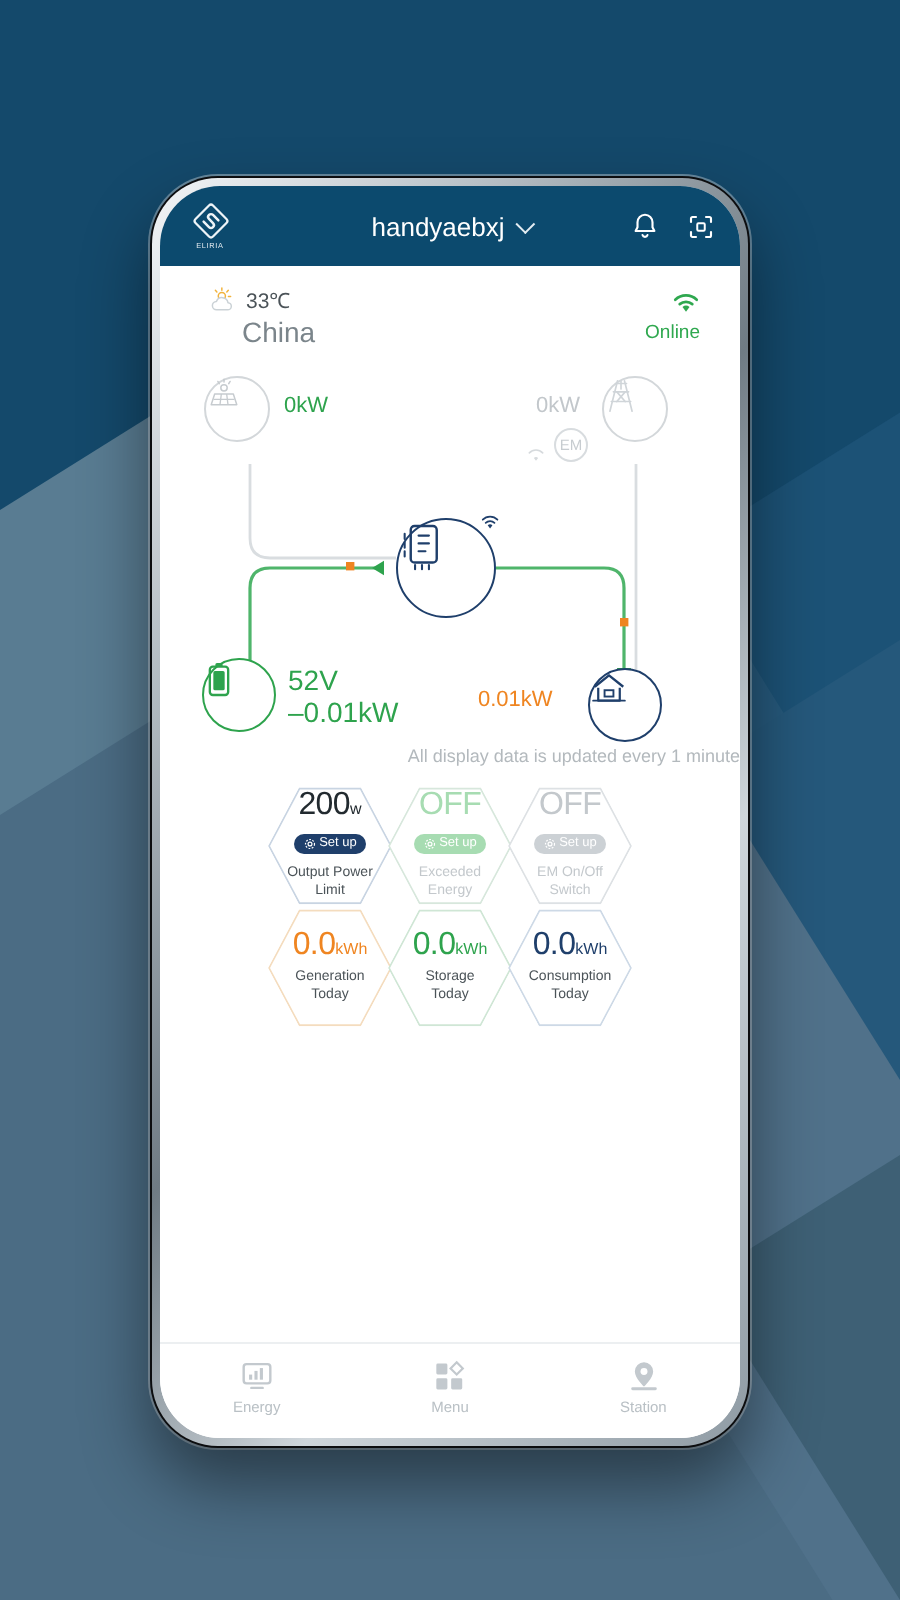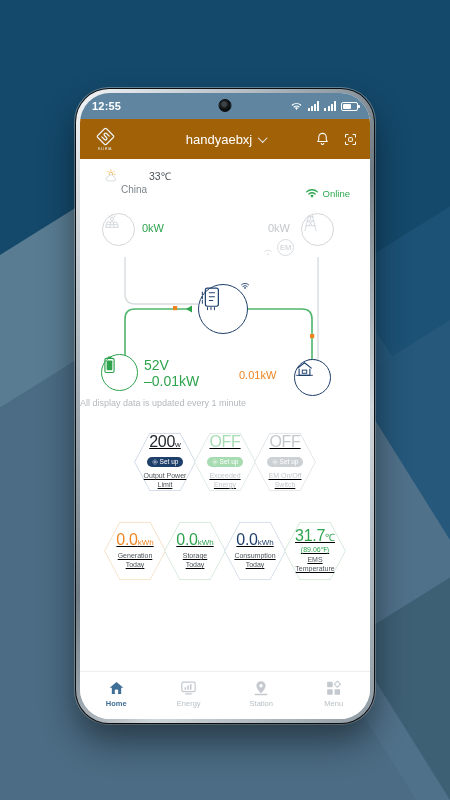--- a/index.html
+++ b/index.html
@@ -81,21 +81,21 @@
     position: relative; display: flex; align-items: center; padding: 1px;
   }
   #battery::after{
     content:""; position:absolute; right:-3px; top:2.4px;
     width:1.8px; height:3.6px; background:#fff; border-radius:0 1px 1px 0;
   }
   #battery > span { display:block; height:100%; width:62%; background:#fff; border-radius:1px; }
 
   
   #appbar {
-    height: 40px; background: #a16207; color: #fff;
+    height: 40px; background: #0c4a6e; color: #fff;
     display: flex; align-items: center; padding: 0 12px;
     flex: 0 0 auto; position: relative; gap: 15px;
   }
   #logo { width: 26px; display:flex; flex-direction:column; align-items:center; }
   #logo .mark { width:19px; height:19px; }
   #logo .wordmark {
     font-size: 3.2px; letter-spacing:.3px; color:#e3ebf0; margin-top:1px;
     white-space:nowrap; transform: scale(1.15);
   }
   #station-title {
@@ -108,23 +108,23 @@
 
   
   #content { flex: 1 1 auto; background:#fff; position:relative; overflow:hidden; }
 
   #weatherrow {
     display:flex; align-items:flex-start; justify-content:space-between;
     padding: 10px 20px 0 24px;
   }
   #weather { display:flex; flex-direction:column; }
   #weather .top { display:flex; align-items:center; gap:4px; }
-  #temp { font-size:10.5px; color:#4b5358;margin-left:26px; }
-  #region { font-size:10px; color:#7b858b; margin-left:17px; margin-top:1px; }
-  #onlinebox { display:flex; align-items:center; gap:4px; margin-top:19px; }
+  #temp { font-size:10.5px; color:#4b5358; }
+  #region { font-size:14px; color:#7b858b; margin-left:17px; margin-top:1px; }
+  #onlinebox { display:flex; align-items:flex-end; gap:4px; margin-top:3px;flex-direction:column; }
   #online-label { font-size:9.5px; color:#2fa84f; }
 
   
   #flow { position:relative; width:256px; height:200px; }
   #flow svg { position:absolute; left:0; top:0; }
   .node {
     position:absolute; border-radius:50%; display:flex;
     align-items:center; justify-content:center; background:#fff;
   }
   .node.grey { border:1.1px solid #d3d7da; }
@@ -137,34 +137,33 @@
   .nlabel2 { position:absolute; font-size:14px; white-space:nowrap; color:#2ea34d; }
 
   #em-badge {
     position:absolute; width:17px; height:17px; border-radius:50%;
     border:1.1px solid #d8dcdf; color:#c7ccd0; font-size:7.5px;
     display:flex; align-items:center; justify-content:center; background:#fff;
   }
 
   
   #note {
-    text-align:left; font-size:9px; color:#b3b9bd; line-height:1.55;
+    text-align:right; font-size:9px; color:#b3b9bd; line-height:1.55;
     margin-top:-2px;
   }
 
   
   .hexrow { display:flex; justify-content:center; }
   #hexrow1 { margin-top:6px; gap:0px; }
   #hexrow2 { margin-top:-1px; gap:0px; }
   .hex {
     width:62px; height:62px; position:relative;
     display:flex; flex-direction:column; align-items:center; justify-content:center;
     clip-path: polygon(25% 3%, 75% 3%, 100% 50%, 75% 97%, 25% 97%, 0% 50%);
-    margin: 14px -1px;
-    text-decoration: underline;
+    margin: 0 -1px;
   }
   .hex .border {
     position:absolute; inset:0;
     clip-path: polygon(25% 3%, 75% 3%, 100% 50%, 75% 97%, 25% 97%, 0% 50%);
   }
   .hex .inner {
     position:absolute; inset:1px;
     clip-path: polygon(25% 3%, 75% 3%, 100% 50%, 75% 97%, 25% 97%, 0% 50%);
     background:#fff;
   }
@@ -201,46 +200,20 @@
 <div id="wallpaper">
   <div class="band band1"></div>
   <div class="band band2"></div>
   <div class="band band3"></div>
   <div class="band band4"></div>
   <div class="band band5"></div>
 
   <div id="phone">
     <div id="screen">
 
-      <div id="statusbar">
-        <span id="clock">12:55</span>
-        <div id="camera"></div>
-        <div id="status-right">
-          <svg width="13" height="10" viewBox="0 0 24 18">
-            <path d="M12 16.5l3-4.1a4.9 4.9 0 0 0-6 0z" fill="#fff"></path>
-            <path d="M4.2 7.2a12 12 0 0 1 15.6 0" stroke="#fff" stroke-width="2.1" fill="none" stroke-linecap="round"></path>
-            <path d="M7.4 10.8a7.6 7.6 0 0 1 9.2 0" stroke="#fff" stroke-width="2.1" fill="none" stroke-linecap="round"></path>
-          </svg>
-          <span class="bars">
-              <i></i>
-              <i></i>
-              <i></i>
-              <i></i>
-            </span>
-          <span class="bars">
-              <i></i>
-              <i></i>
-              <i></i>
-              <i></i>
-            </span>
-          <span id="battery">
-              <span></span>
-            </span>
-        </div>
-      </div>
 
       <div id="appbar">
         <div id="logo">
           <svg class="mark" viewBox="0 0 40 40">
             <g transform="rotate(45 20 20)">
               <rect x="7" y="7" width="26" height="26" rx="3" fill="none" stroke="#eef4f8" stroke-width="2.4"></rect>
               <path d="M25 14h-8a3 3 0 0 0 0 6h6a3 3 0 0 1 0 6h-8" fill="none" stroke="#eef4f8" stroke-width="2.6" stroke-linecap="round"></path>
             </g>
           </svg>
           <div class="wordmark">ELIRIA</div>
@@ -481,73 +454,52 @@
               <div class="hval" style="color:#1f3f6b">
                 <span>0.0</span><span class="u">kWh</span>
               </div>
               <div class="hsub">
                 <div>Consumption</div>
                 <div>Today</div>
               </div>
             </div>
           </div>
 
-          <div class="hex">
-            <div class="border" style="background:#cfe6d5"></div>
-            <div class="inner"></div>
-            <div class="body">
-              <div class="hval" style="color:#2ea34d">
-                <span>31.7</span><span class="u" style="font-size:10px">℃</span>
-              </div>
-              <div class="f7" style="color:#2ea34d">(89.06℉)</div>
-              <div class="hsub" style="margin-top:1px">
-                <div>EMS</div>
-                <div>Temperature</div>
-              </div>
-            </div>
-          </div>
         </div>
       </div>
 
       <div id="bottomnav">
-        <div class="navitem active">
-          <svg width="17" height="16" viewBox="0 0 24 22">
-            <path d="M12 2.6L2.4 10.6h3V19.4h13.2V10.6h3z" fill="#3f6e96"></path>
-            <rect x="9.6" y="13" width="4.8" height="6.4" rx="1.4" fill="#fff"></rect>
-          </svg>
-          <span class="navlabel">Home</span>
-        </div>
         <div class="navitem">
           <svg width="17" height="16" viewBox="0 0 24 22">
             <rect x="2.6" y="2.6" width="18.8" height="13.6" rx="2" fill="none" stroke="#c3c9ce" stroke-width="1.7"></rect>
             <g fill="#c3c9ce">
               <rect x="6.4" y="10" width="2.2" height="3.6"></rect>
               <rect x="10.2" y="7.4" width="2.2" height="6.2"></rect>
               <rect x="14" y="5.4" width="2.2" height="8.2"></rect>
             </g>
             <path d="M8 19.4h8" stroke="#c3c9ce" stroke-width="1.7" stroke-linecap="round"></path>
           </svg>
           <span class="navlabel">Energy</span>
         </div>
         <div class="navitem">
           <svg width="16" height="16" viewBox="0 0 22 22">
-            <path d="M11 1.6a6.3 6.3 0 0 0-6.3 6.3c0 4.6 6.3 10.4 6.3 10.4s6.3-5.8 6.3-10.4A6.3 6.3 0 0 0 11 1.6z" fill="#c3c9ce"></path>
-            <circle cx="11" cy="7.9" r="2.4" fill="#fff"></circle>
-            <path d="M3.2 19.8h15.6" stroke="#c3c9ce" stroke-width="2" stroke-linecap="round"></path>
-          </svg>
-          <span class="navlabel">Station</span>
-        </div>
-        <div class="navitem">
-          <svg width="16" height="16" viewBox="0 0 22 22">
             <g fill="#c3c9ce">
               <rect x="1.6" y="2.4" width="7.6" height="7.6" rx="1"></rect>
               <rect x="1.6" y="12.6" width="7.6" height="7.6" rx="1"></rect>
               <rect x="11.8" y="12.6" width="7.6" height="7.6" rx="1"></rect>
             </g>
             <path d="M15.6 1.6l4.2 4.2-4.2 4.2-4.2-4.2z" fill="none" stroke="#c3c9ce" stroke-width="1.5"></path>
           </svg>
           <span class="navlabel">Menu</span>
         </div>
+        <div class="navitem">
+          <svg width="16" height="16" viewBox="0 0 22 22">
+            <path d="M11 1.6a6.3 6.3 0 0 0-6.3 6.3c0 4.6 6.3 10.4 6.3 10.4s6.3-5.8 6.3-10.4A6.3 6.3 0 0 0 11 1.6z" fill="#c3c9ce"></path>
+            <circle cx="11" cy="7.9" r="2.4" fill="#fff"></circle>
+            <path d="M3.2 19.8h15.6" stroke="#c3c9ce" stroke-width="2" stroke-linecap="round"></path>
+          </svg>
+          <span class="navlabel">Station</span>
+        </div>
       </div>
 
     </div>
   </div>
 </div>
 
 </body></html>

